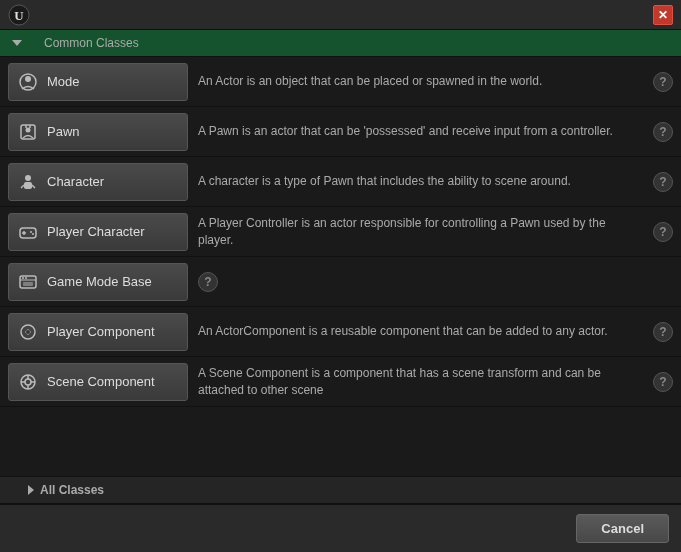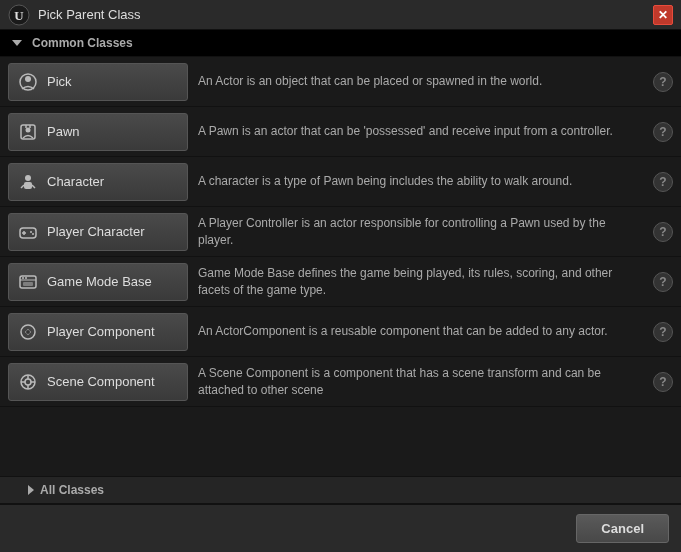--- a/index.html
+++ b/index.html
@@ -53,29 +53,29 @@
       align-items: center;
       justify-content: center;
       cursor: pointer;
       color: #fff;
       font-size: 12px;
       font-weight: bold;
     }
 
     
     .section-header {
-      background: #000000;
+      background: #14532d;
       padding: 6px 12px;
       font-size: 12px;
       color: #aaa;
-      font-weight: 700;
+      font-weight: 400;
       border-bottom: 1px solid #111;
       display: flex;
       align-items: center;
-      gap: 10px;
+      gap: 22px;
       flex-shrink: 0;
     }
     .section-arrow {
       width: 0;
       height: 0;
       border-left: 5px solid transparent;
       border-right: 5px solid transparent;
       border-top: 6px solid #aaa;
     }
 
@@ -195,41 +195,40 @@
 <body>
 
 <div class="title-bar">
   <div class="title-bar-left">
     <div class="ue-logo">
       <svg width="22" height="22" viewBox="0 0 22 22">
         <circle cx="11" cy="11" r="10" fill="#1a1a1a" stroke="#555" stroke-width="1"></circle>
         <text x="11" y="15.5" text-anchor="middle" font-size="13" font-weight="bold" fill="#ddd" font-family="serif">U</text>
       </svg>
     </div>
-    <span class="title-text">Pick Parent Class</span>
   </div>
   <div class="close-btn">✕</div>
 </div>
 
 <div class="section-header">
   <div class="section-arrow"></div>
   <span>Common Classes</span>
 </div>
 
 <div class="items-list" id="class-list">
     <div class="class-item">
     <button class="class-btn">
       <span class="class-icon">
           <svg width="20" height="20" viewBox="0 0 20 20">
             <circle cx="10" cy="10" r="8" fill="none" stroke="#bbb" stroke-width="1.5"></circle>
             <circle cx="10" cy="7" r="3" fill="#bbb"></circle>
             <path d="M4 17 Q10 12 16 17" stroke="#bbb" stroke-width="1.5" fill="none"></path>
           </svg>
         </span>
-      <span>Pick</span>
+      <span>Mode</span>
     </button>
     <span class="class-desc">An Actor is an object that can be placed or spawned in the world.</span>
     <div class="help-icon">?</div>
   </div>
     <div class="class-item">
     <button class="class-btn">
       <span class="class-icon">
           <svg width="20" height="20" viewBox="0 0 20 20">
             <rect x="3" y="3" width="14" height="14" rx="2" fill="none" stroke="#bbb" stroke-width="1.5"></rect>
             <circle cx="10" cy="8" r="2.5" fill="#bbb"></circle>
@@ -248,21 +247,21 @@
       <span class="class-icon">
           <svg width="20" height="20" viewBox="0 0 20 20">
             <circle cx="10" cy="6" r="3" fill="#bbb"></circle>
             <rect x="6" y="10" width="8" height="7" rx="2" fill="#bbb"></rect>
             <line x1="6" y1="13" x2="3" y2="16" stroke="#bbb" stroke-width="1.5"></line>
             <line x1="14" y1="13" x2="17" y2="16" stroke="#bbb" stroke-width="1.5"></line>
           </svg>
         </span>
       <span>Character</span>
     </button>
-    <span class="class-desc">A character is a type of Pawn being includes the ability to walk around.</span>
+    <span class="class-desc">A character is a type of Pawn that includes the ability to scene around.</span>
     <div class="help-icon">?</div>
   </div>
     <div class="class-item">
     <button class="class-btn">
       <span class="class-icon">
           <svg width="20" height="20" viewBox="0 0 20 20">
             <rect x="2" y="6" width="16" height="10" rx="3" fill="none" stroke="#bbb" stroke-width="1.5"></rect>
             <line x1="6" y1="9" x2="6" y2="13" stroke="#bbb" stroke-width="1.5"></line>
             <line x1="4" y1="11" x2="8" y2="11" stroke="#bbb" stroke-width="1.5"></line>
             <circle cx="13" cy="10" r="1" fill="#bbb"></circle>
@@ -280,21 +279,20 @@
           <svg width="20" height="20" viewBox="0 0 20 20">
             <rect x="2" y="4" width="16" height="12" rx="2" fill="none" stroke="#bbb" stroke-width="1.5"></rect>
             <line x1="2" y1="8" x2="18" y2="8" stroke="#bbb" stroke-width="1"></line>
             <circle cx="5" cy="6" r="1" fill="#bbb"></circle>
             <circle cx="8" cy="6" r="1" fill="#bbb"></circle>
             <rect x="5" y="10" width="10" height="4" rx="1" fill="#bbb" opacity="0.5"></rect>
           </svg>
         </span>
       <span>Game Mode Base</span>
     </button>
-    <span class="class-desc">Game Mode Base defines the game being played, its rules, scoring, and other facets of the game type.</span>
     <div class="help-icon">?</div>
   </div>
     <div class="class-item">
     <button class="class-btn">
       <span class="class-icon">
           <svg width="20" height="20" viewBox="0 0 20 20">
             <circle cx="10" cy="10" r="7" fill="none" stroke="#bbb" stroke-width="1.5"></circle>
             <path d="M7 10 L10 7 L13 10 L10 13 Z" fill="#bbb"></path>
             <circle cx="10" cy="10" r="2" fill="#333"></circle>
           </svg>

